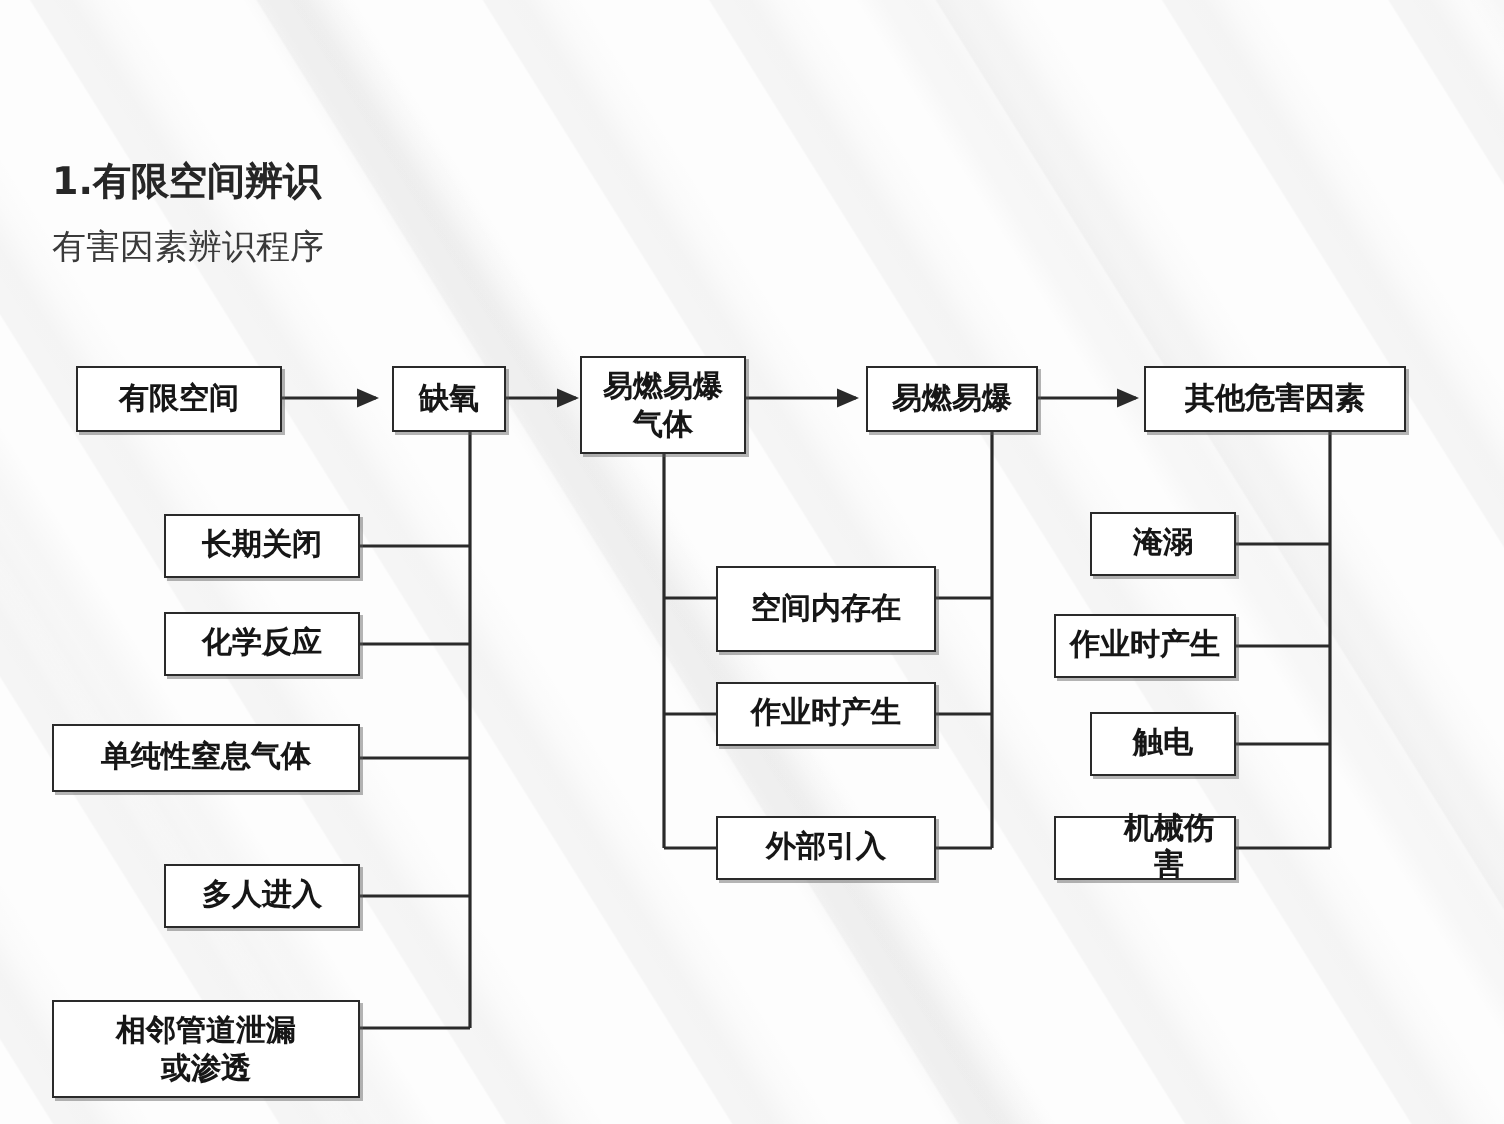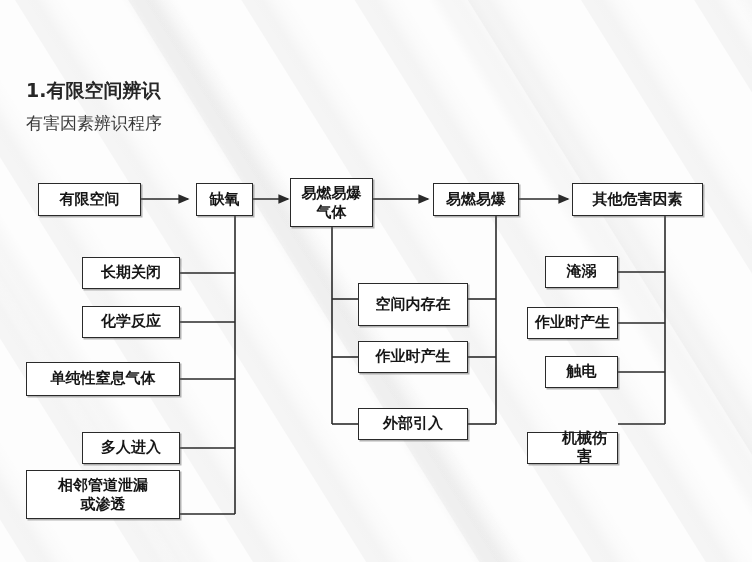--- a/index.html
+++ b/index.html
@@ -150,31 +150,31 @@
     <div class="node" style="left:572px;top:183px;width:131px;height:33px;">其他危害因素</div>
 
     <div class="node" style="left:82px;top:257px;width:98px;height:32px;">长期关闭</div>
 
     <div class="node" style="left:82px;top:306px;width:98px;height:32px;">化学反应</div>
 
     <div class="node" style="left:26px;top:362px;width:154px;height:34px;">单纯性窒息气体</div>
 
     <div class="node" style="left:82px;top:432px;width:98px;height:32px;">多人进入</div>
 
-    <div class="node two-line" style="left:26px;top:470px;width:154px;height:49px;white-space:pre-line;">相邻管道泄漏
+    <div class="node two-line" style="left:26px;top:500px;width:154px;height:49px;white-space:pre-line;">相邻管道泄漏
 或渗透</div>
 
     <div class="node" style="left:358px;top:283px;width:110px;height:43px;">空间内存在</div>
 
     <div class="node" style="left:358px;top:341px;width:110px;height:32px;">作业时产生</div>
 
     <div class="node" style="left:358px;top:408px;width:110px;height:32px;">外部引入</div>
 
     <div class="node" style="left:545px;top:256px;width:73px;height:32px;">淹溺</div>
 
     <div class="node" style="left:527px;top:307px;width:91px;height:32px;">作业时产生</div>
 
     <div class="node" style="left:545px;top:356px;width:73px;height:32px;">触电</div>
 
-    <div class="node" style="left:527px;top:432px;width:91px;height:32px;padding-left:28px;">机械伤害</div>
+    <div class="node" style="left:527px;top:408px;width:91px;height:32px;padding-left:28px;">机械伤害</div>
 
   </div>
 </div>
 
 </body></html>

